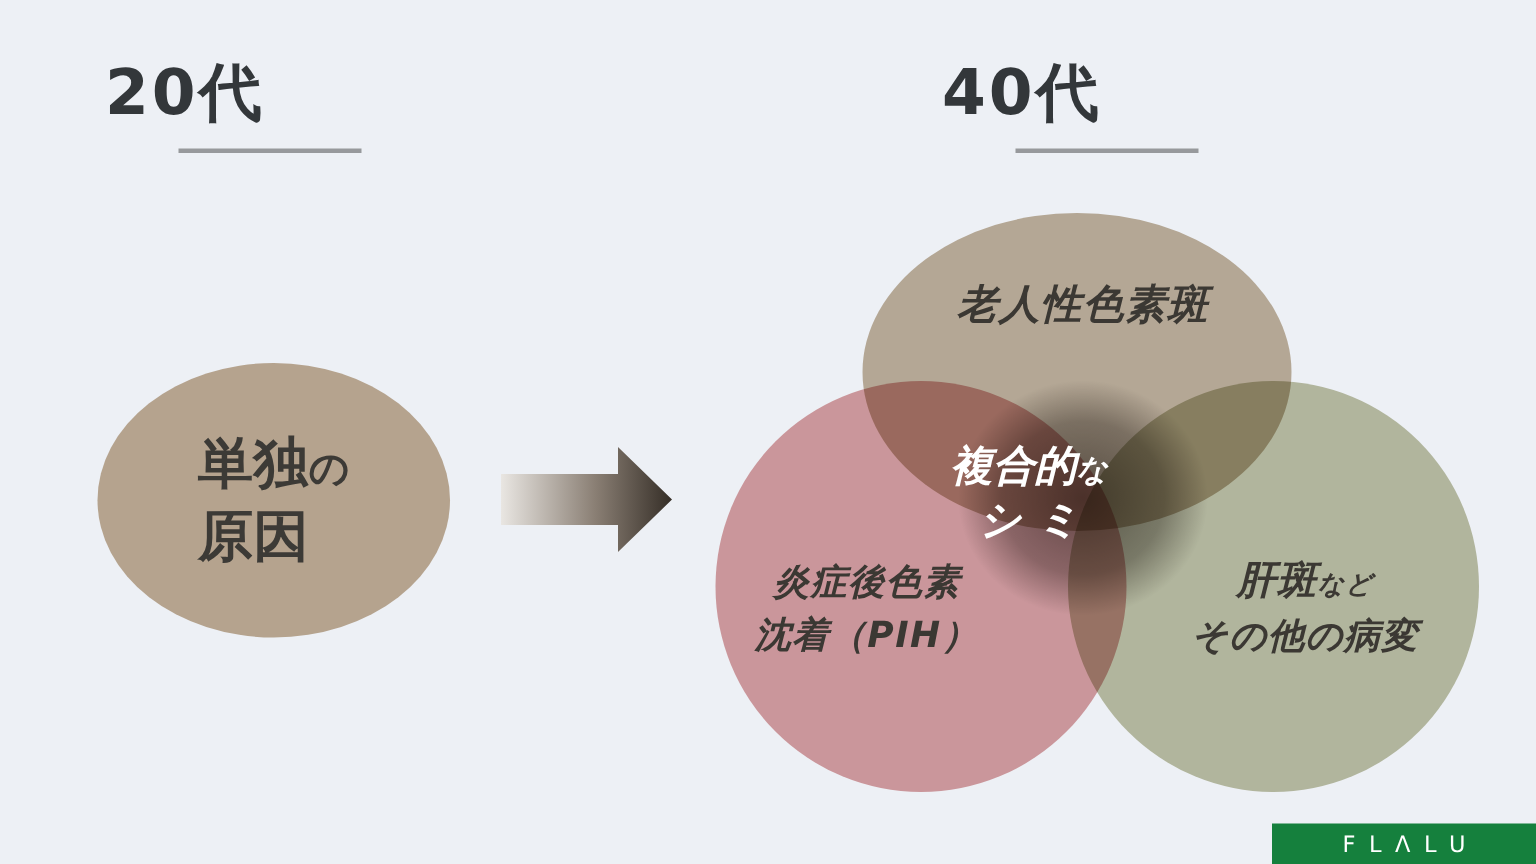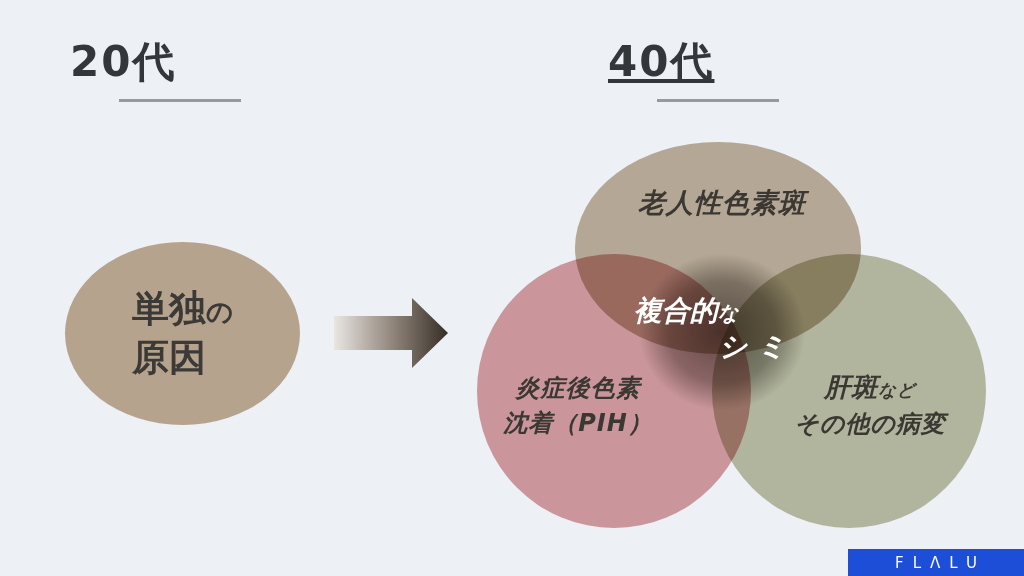--- a/index.html
+++ b/index.html
@@ -20,21 +20,21 @@
     position: absolute;
     top: 34px;
     width: 220px;
     text-align: left;
     font-size: 42px;
     font-weight: 600;
     letter-spacing: 2px;
     color: #33373a;
   }
   .heading-left  { left: 70px; }
-  .heading-right { left: 608px; text-decoration: underline; }
+  .heading-right { left: 628px; }
   .heading-underline {
     width: 122px;
     height: 3px;
     background: #97999c;
     margin: 9px auto 0 auto;
   }
 
   
   .bubble {
     position: absolute;
@@ -100,28 +100,28 @@
     font-size: 24px; line-height: 1.45; letter-spacing: 1px;
   }
   .label-green .line1 { font-size: 26px; }
   .label-center {
     left: 576px; top: 293px; width: 220px;
     color: #ffffff;
     font-size: 28px;
     font-weight: 700;
     line-height: 1.28;
   }
-  .label-center .line2 { letter-spacing: 10px; text-indent: 10px; display: block; text-align: right; }
+  .label-center .line2 { letter-spacing: 10px; text-indent: 10px; display: block; }
 
   
   .logo-banner {
     position: absolute;
     left: 848px; top: 549px;
     width: 176px; height: 27px;
-    background: #1d4ed8;
+    background: #15803d;
     display: flex;
     align-items: center;
     justify-content: center;
   }
   .logo-text {
     color: #ffffff;
     font-size: 15px;
     font-weight: 400;
     letter-spacing: 9px;
     text-indent: 9px;

